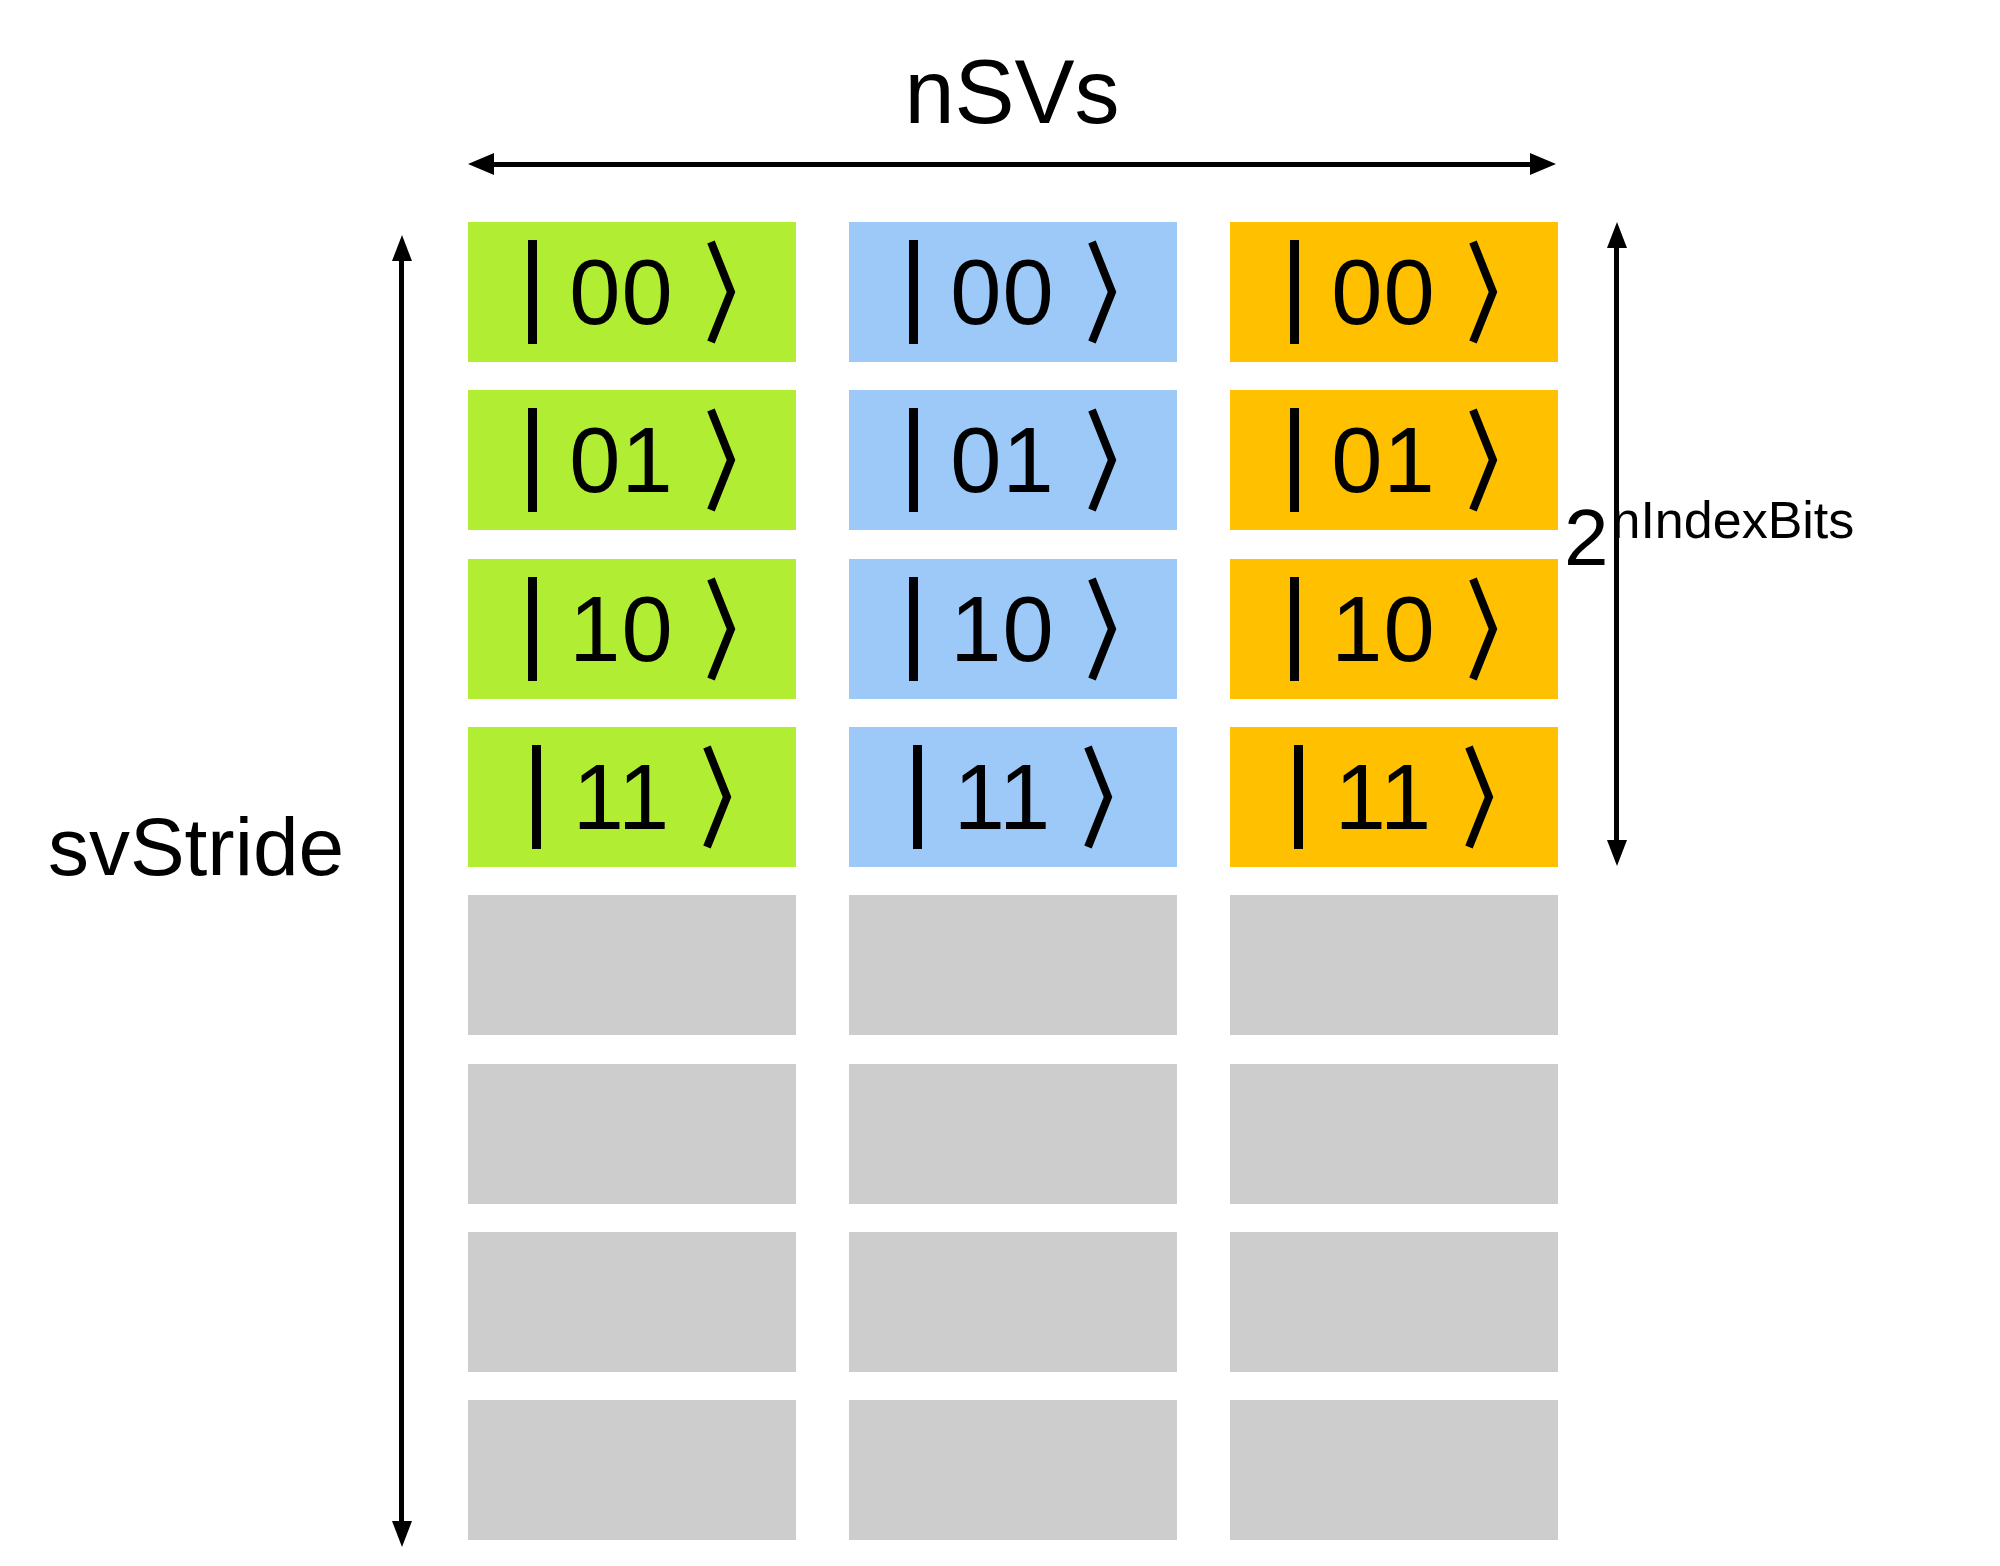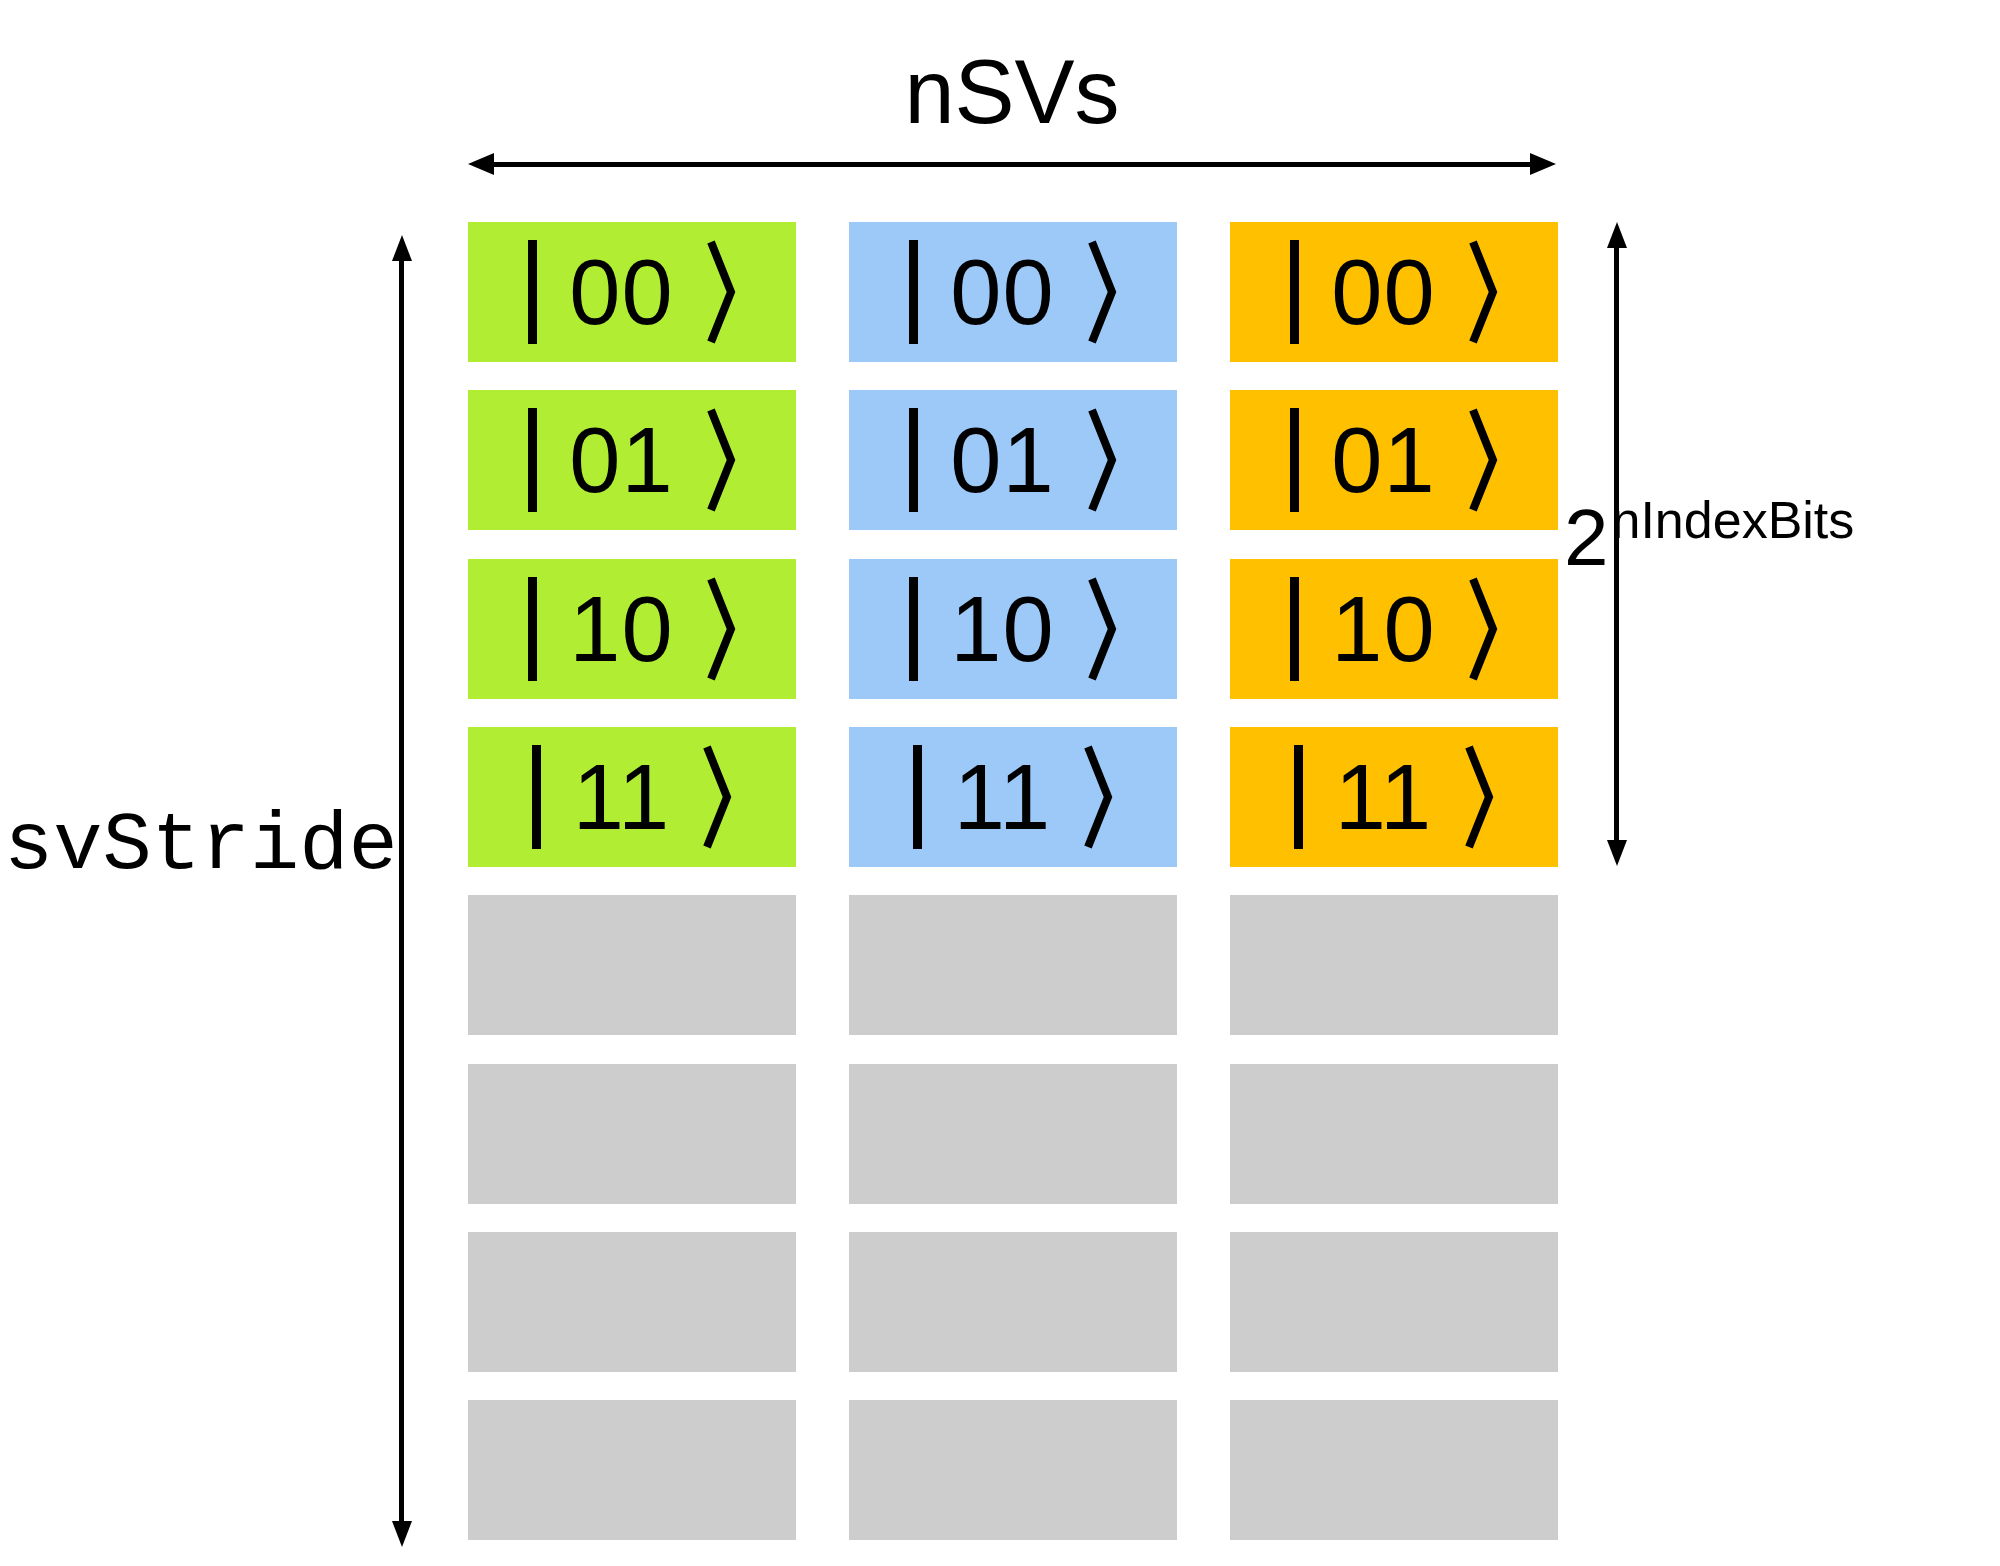--- a/index.html
+++ b/index.html
@@ -8,21 +8,21 @@
     font-family:"Liberation Sans",sans-serif;color:#000;overflow:hidden;
   }
 
   
   .title{
     position:absolute;left:468px;width:1088px;top:40px;
     text-align:center;font-size:90px;line-height:105px;
   }
   .svstride{
     position:absolute;left:4px;width:384px;top:800px;
-    text-align:center;font-size:82px;line-height:94px;font-family:Liberation Mono, monospace;
+    text-align:center;font-size:82px;line-height:94px;
   }
   .exp{
     position:absolute;left:1564px;top:492px;
     font-size:80px;line-height:92px;white-space:nowrap;
   }
   .exp .sup{
     font-size:52px;position:relative;top:-27px;left:3px;
   }
 
   

